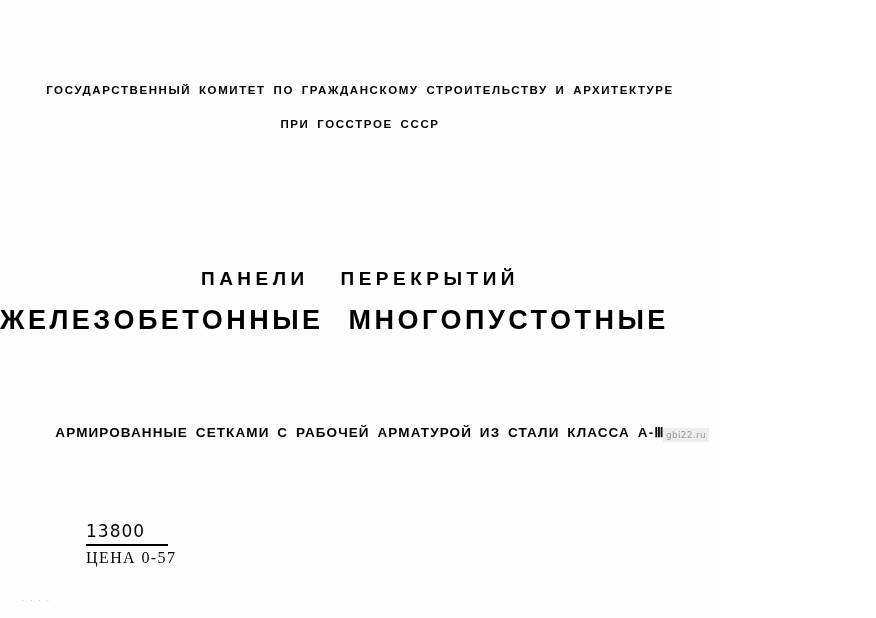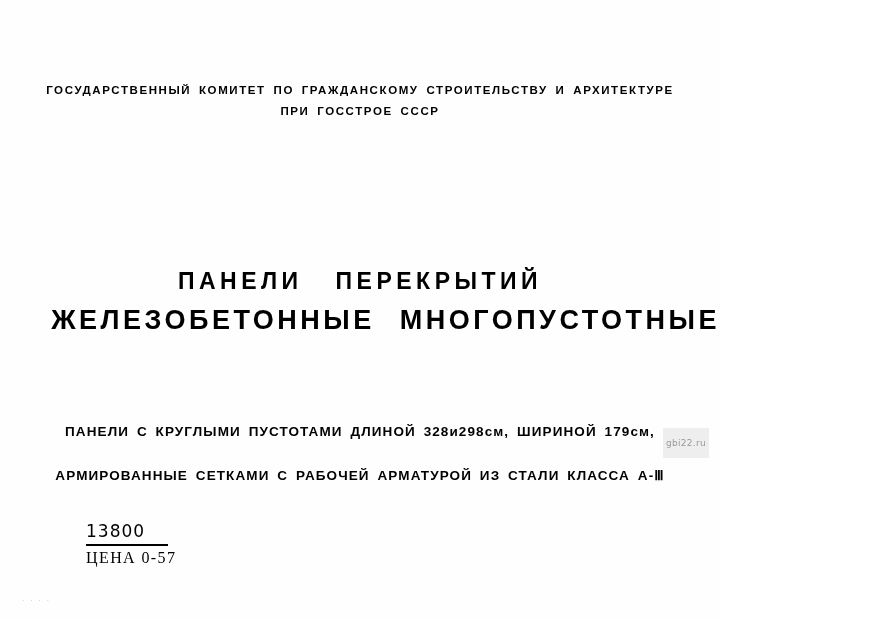--- a/index.html
+++ b/index.html
@@ -33,21 +33,21 @@
     font-weight: bold;
     letter-spacing: 1.6px;
     word-spacing: 3px;
     white-space: nowrap;
   }
   .agency .line2 {
     font-size: 11.5px;
     font-weight: bold;
     letter-spacing: 1.6px;
     word-spacing: 3px;
-    margin-top: 9px;
+    margin-top: 22px;
   }
   .subtitle {
     position: absolute;
     left: 0;
     right: 0;
     top: 145px;
     text-align: center;
     font-size: 14.5px;
     font-weight: bold;
     letter-spacing: 2.2px;
@@ -64,31 +64,31 @@
     font-weight: bold;
     letter-spacing: 4px;
     word-spacing: 6px;
   }
   .maintitle1 {
     position: absolute;
     left: 0;
     right: 0;
     top: 268px;
     text-align: center;
-    font-size: 23px;
+    font-size: 19px;
     font-weight: bold;
     letter-spacing: 4.5px;
     word-spacing: 22px;
   }
   .maintitle2 {
     position: absolute;
     left: 0;
     right: 0;
     top: 305px;
-    text-align: right;
+    text-align: left;
     font-size: 27px;
     font-weight: bold;
     letter-spacing: 3.5px;
     word-spacing: 14px;
   }
   .issue {
     position: absolute;
     left: 0;
     right: 0;
     top: 358px;
@@ -141,21 +141,21 @@
     font-family: Liberation Serif, serif;
     white-space: nowrap;
   }
   .watermark {
     position: absolute;
     right: 11px;
     top: 428px;
     font-size: 9px;
     color: #9a9a9a;
     background: #eeeeee;
-    padding: 10px 3px;
+    padding: 2px 3px;
     letter-spacing: 0.3px;
     font-family: "DejaVu Sans", sans-serif;
   }
   .speck {
     position: absolute;
     left: 22px;
     bottom: 14px;
     font-size: 7px;
     color: #c8c8c8;
     letter-spacing: 2px;
@@ -171,21 +171,20 @@
     <div class="line2">ПРИ ГОССТРОЕ СССР</div>
   </div>
 
 
 
   <div class="maintitle1">ПАНЕЛИ ПЕРЕКРЫТИЙ</div>
   <div class="maintitle2">ЖЕЛЕЗОБЕТОННЫЕ МНОГОПУСТОТНЫЕ</div>
 
 
   <div class="desc">
-    <div class="dline">ПАНЕЛИ С КРУГЛЫМИ ПУСТОТАМИ ДЛИНОЙ 328и298см, ШИРИНОЙ 179см,</div>
     <div class="dline">АРМИРОВАННЫЕ СЕТКАМИ С РАБОЧЕЙ АРМАТУРОЙ ИЗ СТАЛИ КЛАССА А-Ⅲ</div>
   </div>
 
   <div class="code-block">
     <div class="code-num">13800</div>
     <div class="code-rule"></div>
     <div class="price">ЦЕНА 0-57</div>
   </div>
 
   <div class="watermark">gbi22.ru</div>

